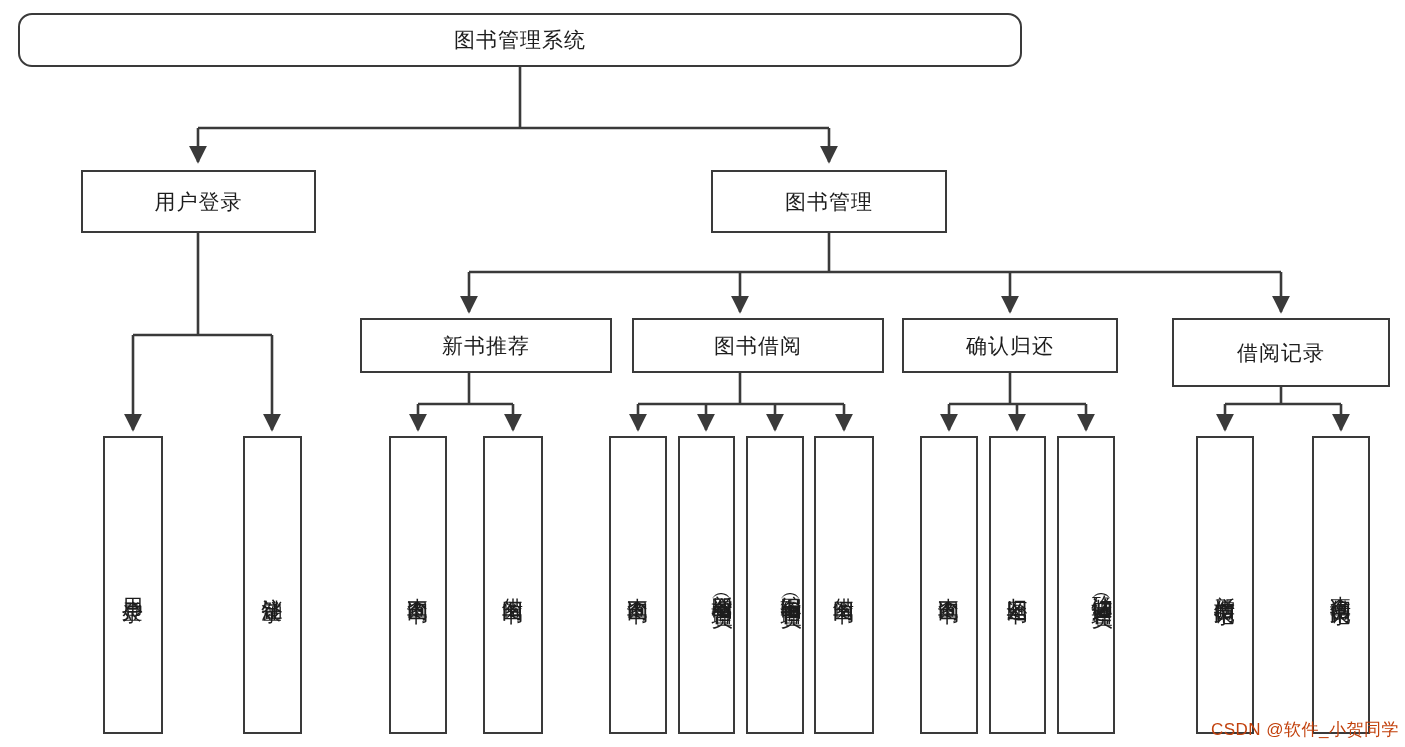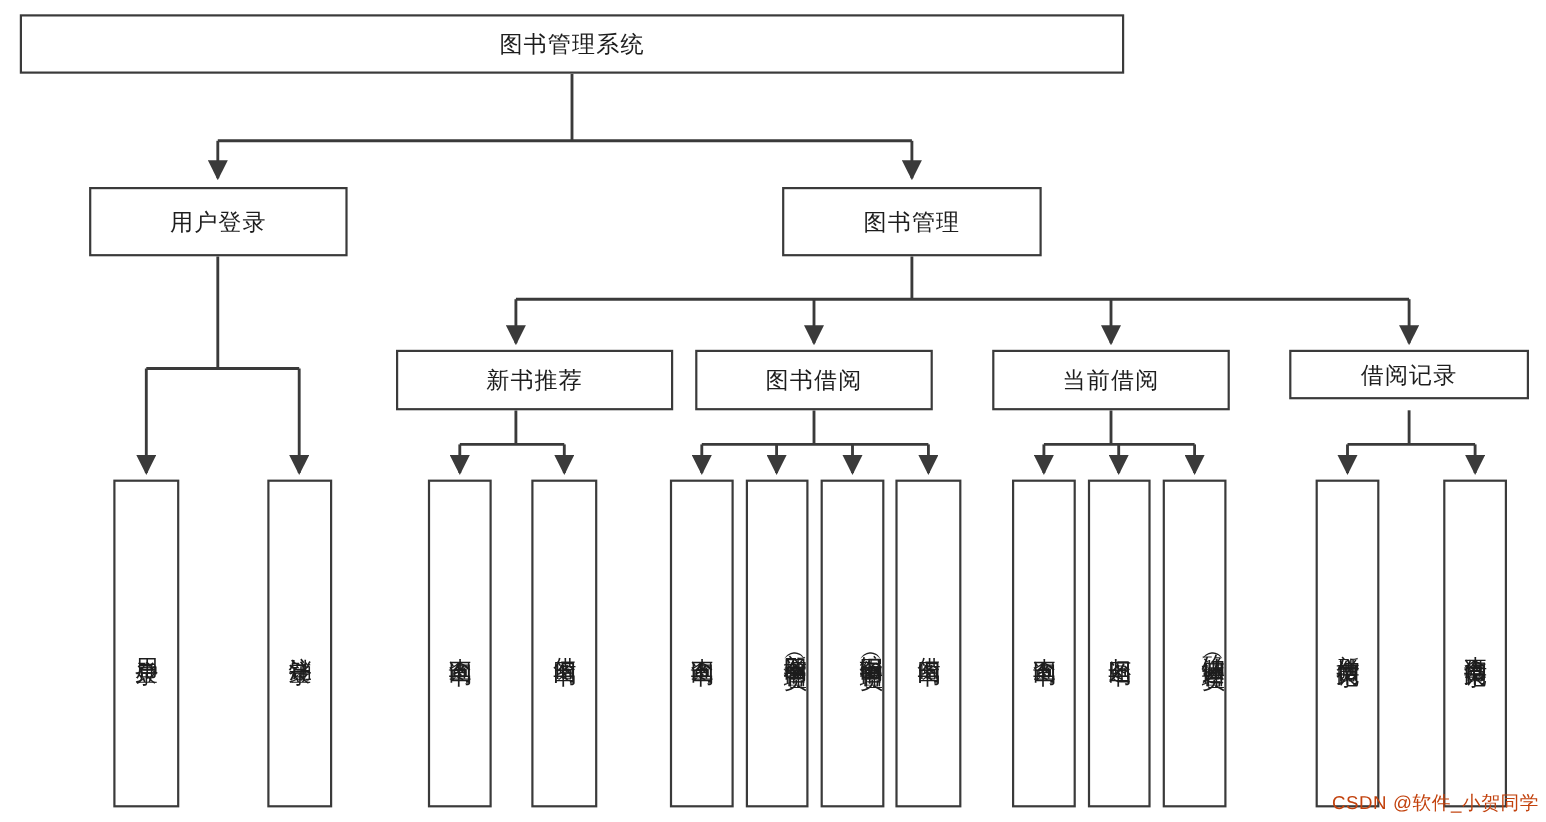--- a/index.html
+++ b/index.html
@@ -114,41 +114,41 @@
       <path d="M 1017 404 L 1017 430" marker-end="url(#arrow)"></path>
       <path d="M 1086 404 L 1086 430" marker-end="url(#arrow)"></path>
 
       <path d="M 1281 373 L 1281 404"></path>
       <path d="M 1225 404 L 1341 404"></path>
       <path d="M 1225 404 L 1225 430" marker-end="url(#arrow)"></path>
       <path d="M 1341 404 L 1341 430" marker-end="url(#arrow)"></path>
     </g>
   </svg>
 
-  <div class="node horiz" style="left:18px; top:13px; width:1004px; height:54px;">
+  <div class="node horiz" style="left:18px; top:13px; width:1004px; height:54px;border-radius:14px;">
     <span class="node-label">图书管理系统</span>
   </div>
 
   <div class="node horiz" style="left:81px; top:170px; width:235px; height:63px;">
     <span class="node-label">用户登录</span>
   </div>
   <div class="node horiz" style="left:711px; top:170px; width:236px; height:63px;">
     <span class="node-label">图书管理</span>
   </div>
 
   <div class="node horiz" style="left:360px; top:318px; width:252px; height:55px;">
     <span class="node-label">新书推荐</span>
   </div>
-  <div class="node horiz" style="left:632px; top:318px; width:216px; height:55px;">
+  <div class="node horiz" style="left:632px; top:318px; width:252px; height:55px;">
     <span class="node-label">图书借阅</span>
   </div>
   <div class="node horiz" style="left:902px; top:318px; width:216px; height:55px;">
-    <span class="node-label">当前借阅</span>
+    <span class="node-label">确认归还</span>
   </div>
-  <div class="node horiz" style="left:1172px; top:318px; width:218px; height:45px;">
+  <div class="node horiz" style="left:1172px; top:318px; width:218px; height:69px;">
     <span class="node-label">借阅记录</span>
   </div>
 
   <div class="node vert" style="left:103px; top:436px; width:60px; height:298px; align-items:center; padding-top:0;">
     <span class="node-label">用户登录</span>
   </div>
   <div class="node vert" style="left:243px; top:436px; width:59px; height:298px; align-items:center; padding-top:0;">
     <span class="node-label">注销登录</span>
   </div>
 

